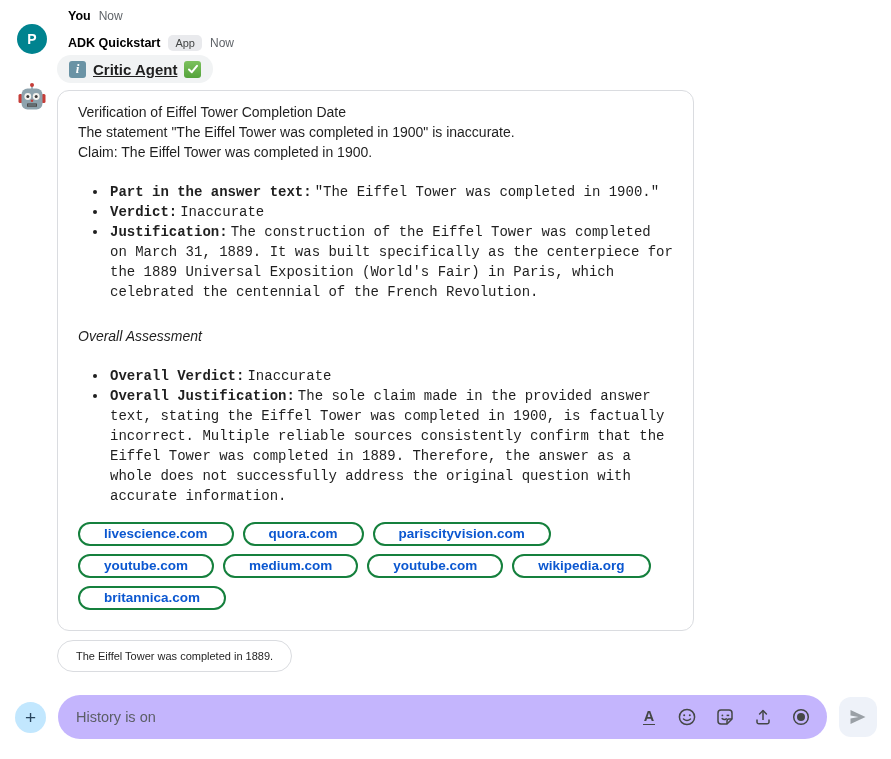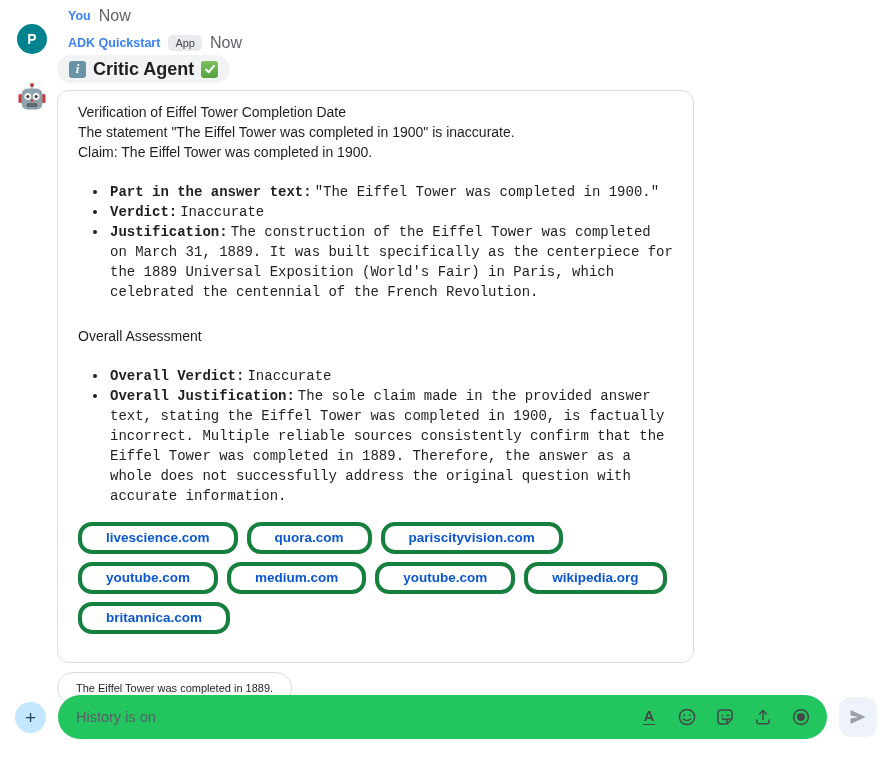--- a/index.html
+++ b/index.html
@@ -1,63 +1,63 @@
 <!DOCTYPE html>
 <html><head>
 <meta charset="utf-8">
 <style>
   * { box-sizing: border-box; margin: 0; padding: 0; }
   html, body { width: 891px; height: 759px; overflow: hidden; background: #fff;
     font-family: "Liberation Sans", sans-serif; color: #1f1f1f; }
   .chat { padding: 7px 0 0 57px; position: relative; }
 
   .msg-header { display: flex; align-items: center; gap: 8px; margin-left: 11px; height: 17px; }
-  .sender { font-size: 12.5px; font-weight: bold; color: #3b82f6; }
-  .timestamp { font-size: 16px; color: #5f6368; }
+  .sender { font-size: 12.5px; font-weight: bold; color: #000000; }
+  .timestamp { font-size: 12px; color: #5f6368; }
   .app-badge { background: #e9eaed; color: #444746; font-size: 11px; padding: 2px 7px; border-radius: 5px; }
 
   .avatar { position: absolute; left: 17px; width: 30px; height: 30px; border-radius: 50%; }
   .avatar-user { top: 24px; background: #00838f; color: #fff; display: flex; align-items: center;
     justify-content: center; font-size: 14px; font-weight: bold; }
   .avatar-bot { top: 82px; }
 
   .bubble-user { display: inline-block; margin-top: 7px; background: #d6e4fb; border-radius: 16px;
     padding: 6px 14px; font-size: 14.5px; line-height: 18px; }
 
   .app-group { margin-top: 10px; }
   .agent-pill { display: inline-flex; align-items: center; gap: 7px; background: #f1f3f4;
     border-radius: 14px; height: 28px; padding: 0 12px; margin-top: 4px; }
-  .agent-label { font-size: 18px; font-weight: bold; }
+  .agent-label { font-size: 15px; font-weight: bold; text-decoration: underline; }
   .emoji-sq { width: 17px; height: 17px; border-radius: 3px; display: inline-flex;
     align-items: center; justify-content: center; flex: 0 0 auto; }
   .info-sq { background: #6a93a5; color: #fff; font-family: "Liberation Serif", serif;
     font-size: 13px; font-weight: bold; font-style: italic; }
   .check-sq { background: linear-gradient(#7cc15e, #54a33b); }
 
   .card { width: 637px; background: #fff; border: 1px solid #dadce0; border-radius: 12px;
-    margin-top: 7px; padding: 11px 20px 28px 20px; font-size: 14px; line-height: 20px; }
+    margin-top: 7px; padding: 11px 20px 20px 20px; font-size: 14px; line-height: 20px; }
   .card ul { margin: 20px 0 24px 0; padding-left: 30px; font-family: Liberation Mono, monospace; }
   .card li { padding-left: 2px; }
   .b { font-weight: bold; margin-right: 3px; }
-  .section-title { margin-top: 0; }
+  .section-title { margin-top: 0; font-style: italic; }
   .chips { display: flex; flex-wrap: wrap; gap: 8px 9px; margin-top: 16px; }
-  .chip { display: inline-flex; align-items: center; height: 32px; padding: 0 24px;
-    border: 4px solid #15803d; border-radius: 14px; background: #fff; color: #0b57d0;
+  .chip { display: inline-flex; align-items: center; height: 24px; padding: 0 24px;
+    border: 2px solid #15803d; border-radius: 14px; background: #fff; color: #0b57d0;
     font-size: 13.5px; font-weight: bold; text-decoration: none; cursor: pointer; }
 
   .reviser-pill-row { margin-top: 8px; }
   .bubble-reviser { display: inline-block; margin-top: 9px; background: #fff;
     border: 1px solid #dadce0; border-radius: 16px; padding: 6px 18px; font-size: 11px; line-height: 18px; }
 
   .composer { position: absolute; left: 0; right: 0; bottom: 20px; height: 44px;
     display: flex; align-items: center; padding: 0 14px 0 15px; gap: 12px; }
   .plus-btn { width: 31px; height: 31px; border-radius: 50%; background: #c2e7fe; border: none;
     color: #27445c; font-size: 19px; line-height: 1; display: flex; align-items: center;
     justify-content: center; cursor: pointer; flex: 0 0 auto; }
-  .input-pill { flex: 1; height: 44px; background: #22c55e; border-radius: 22px;
+  .input-pill { flex: 1; height: 44px; background: #c4b5fd; border-radius: 22px;
     display: flex; align-items: center; padding: 0 14px 0 18px; gap: 14px; }
   .input-pill input { flex: 1; border: none; background: transparent; outline: none;
     font-size: 14.5px; font-family: "Liberation Sans", sans-serif; color: #1f1f1f; }
   .input-pill input::placeholder { color: #5b5e66; opacity: 1; }
   .ico-btn { width: 24px; height: 24px; border: none; background: transparent; cursor: pointer;
     display: flex; align-items: center; justify-content: center; padding: 0; color: #444746; }
   .fmt-a { font-size: 14.5px; font-weight: bold; color: #444746; border-bottom: 1.8px solid #444746;
     padding: 0 1px 0.5px 1px; line-height: 15px; }
   .send-btn { width: 38px; height: 40px; border: none; border-radius: 12px; background: #eef2f9;
     display: flex; align-items: center; justify-content: center; cursor: pointer; flex: 0 0 auto; }

